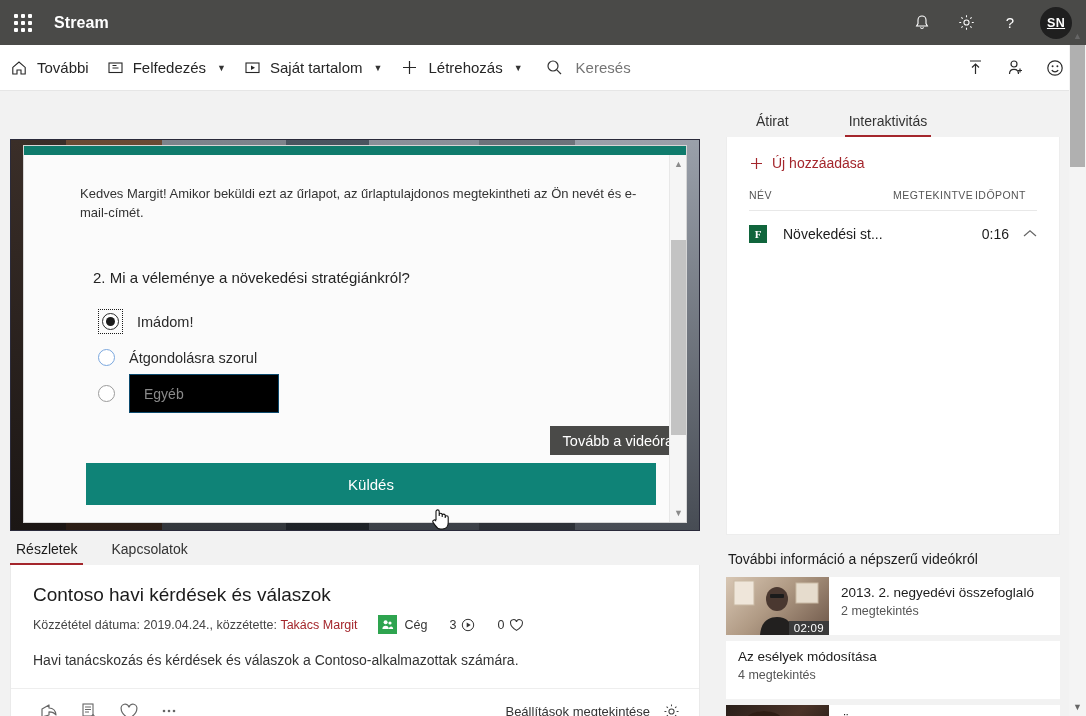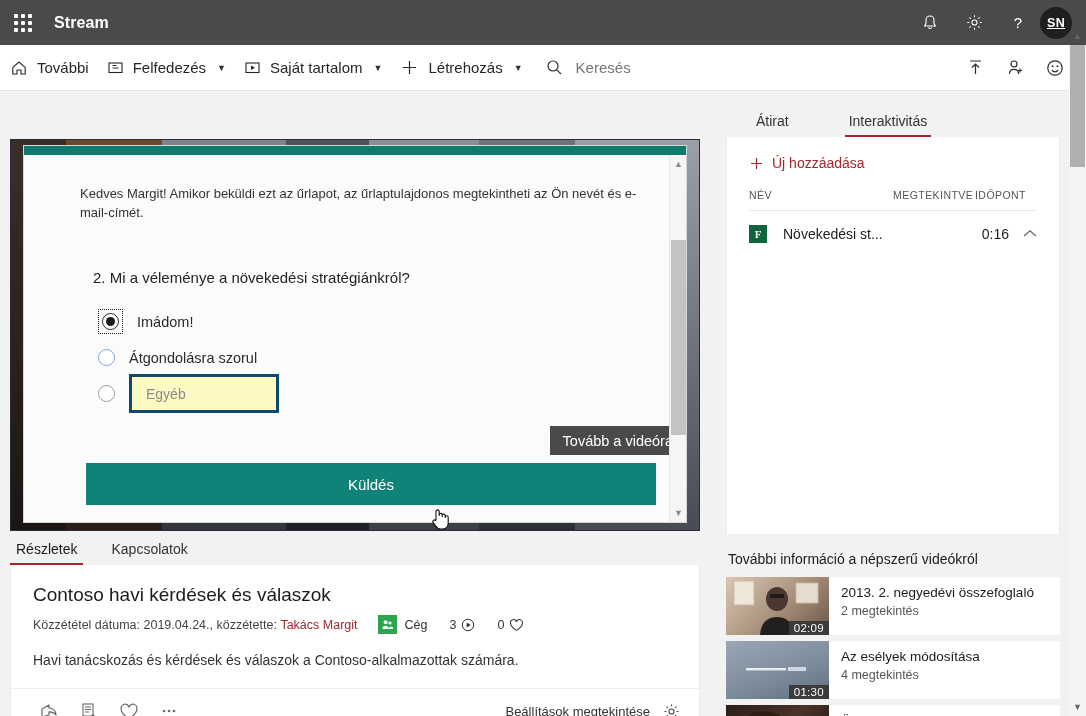--- a/index.html
+++ b/index.html
@@ -28,21 +28,21 @@
     margin-left: 8px; cursor: pointer;
   }
   .suite-right { margin-left: auto; display: flex; align-items: center; height: 45px; padding-right: 14px; }
   .suite-ico {
     width: 44px; height: 45px; display: flex; align-items: center; justify-content: center;
     color: #fff; cursor: pointer;
   }
   .avatar {
     width: 32px; height: 32px; border-radius: 50%; background: #1f1f1f; color: #fff;
     display: flex; align-items: center; justify-content: center;
-    font-size: 12.5px; font-weight: 600; letter-spacing: .4px; cursor: pointer; text-decoration: underline;
+    font-size: 12.5px; font-weight: 600; letter-spacing: .4px; margin-left: 8px; cursor: pointer; text-decoration: underline;
   }
 
   
   .navbar {
     position: absolute; left: 0; top: 45px; width: 1086px; height: 46px;
     background: #ffffff; border-bottom: 1px solid #e6e6e6;
     display: flex; align-items: center;
   }
   .nav-item {
     display: flex; align-items: center; height: 46px; padding: 0 8px 0 10px;
@@ -86,21 +86,21 @@
     width: 17px; height: 17px; border-radius: 50%; flex: none;
     display: flex; align-items: center; justify-content: center;
   }
   .radio.sel { border: 1.5px solid #2b2b2b; background: #fff; }
   .radio.sel::after { content: ""; width: 9px; height: 9px; border-radius: 50%; background: #1b1b1b; }
   .radio.blue { border: 1.5px solid #7aa7de; background: #fff; }
   .radio.gray { border: 1.5px solid #9b9b9b; background: #fff; }
   .radio-focus { padding: 3px; border: 1px dotted #1b1b1b; display: inline-flex; }
   .choice-lbl { font-size: 14.5px; color: #2b2b2b; margin-left: 14px; }
   .other-input {
-    margin-left: 14px; width: 150px; height: 39px; border: 3px solid #0c4a6e; background: #fef9c3;
+    margin-left: 14px; width: 150px; height: 39px; border: 1px solid #0c4a6e; background: #000000;
     display: flex; align-items: center; padding-left: 14px;
     font-size: 14px; color: #8a8a8a; cursor: text;
   }
 
   .tooltip {
     position: absolute; right: 0; top: 271px; height: 29px;
     background: #4a4a48; color: #fff; font-size: 14.5px;
     display: flex; align-items: center; padding: 0 13px; white-space: nowrap;
   }
   .submit-btn {
@@ -517,27 +517,20 @@
         </svg>
         <span class="rec-dur">02:09</span>
       </div>
       <div class="rec-txt">
         <div class="rec-name">2013. 2. negyedévi összefoglaló</div>
         <div class="rec-views">2 megtekintés</div>
       </div>
     </div>
 
     <div class="rec-item">
-      <div class="rec-thumb" style="background:linear-gradient(160deg,#9aa6b4 0%,#7b8a9a 60%,#5e6c7a 100%);">
-        <svg width="103" height="58" viewBox="0 0 103 58" style="position:absolute;inset:0;">
-          <rect x="20" y="27" width="40" height="2.4" fill="#e8edf2"></rect>
-          <rect x="62" y="26" width="18" height="4" fill="#cfd8e2"></rect>
-        </svg>
-        <span class="rec-dur">01:30</span>
-      </div>
       <div class="rec-txt">
         <div class="rec-name">Az esélyek módosítása</div>
         <div class="rec-views">4 megtekintés</div>
       </div>
     </div>
 
     <div class="rec-item">
       <div class="rec-thumb" style="background:linear-gradient(135deg,#2a1f1a 0%,#4b3328 50%,#16120f 100%);">
         <svg width="103" height="58" viewBox="0 0 103 58" style="position:absolute;inset:0;">
           <ellipse cx="38" cy="30" rx="22" ry="24" fill="#6b4732"></ellipse>

